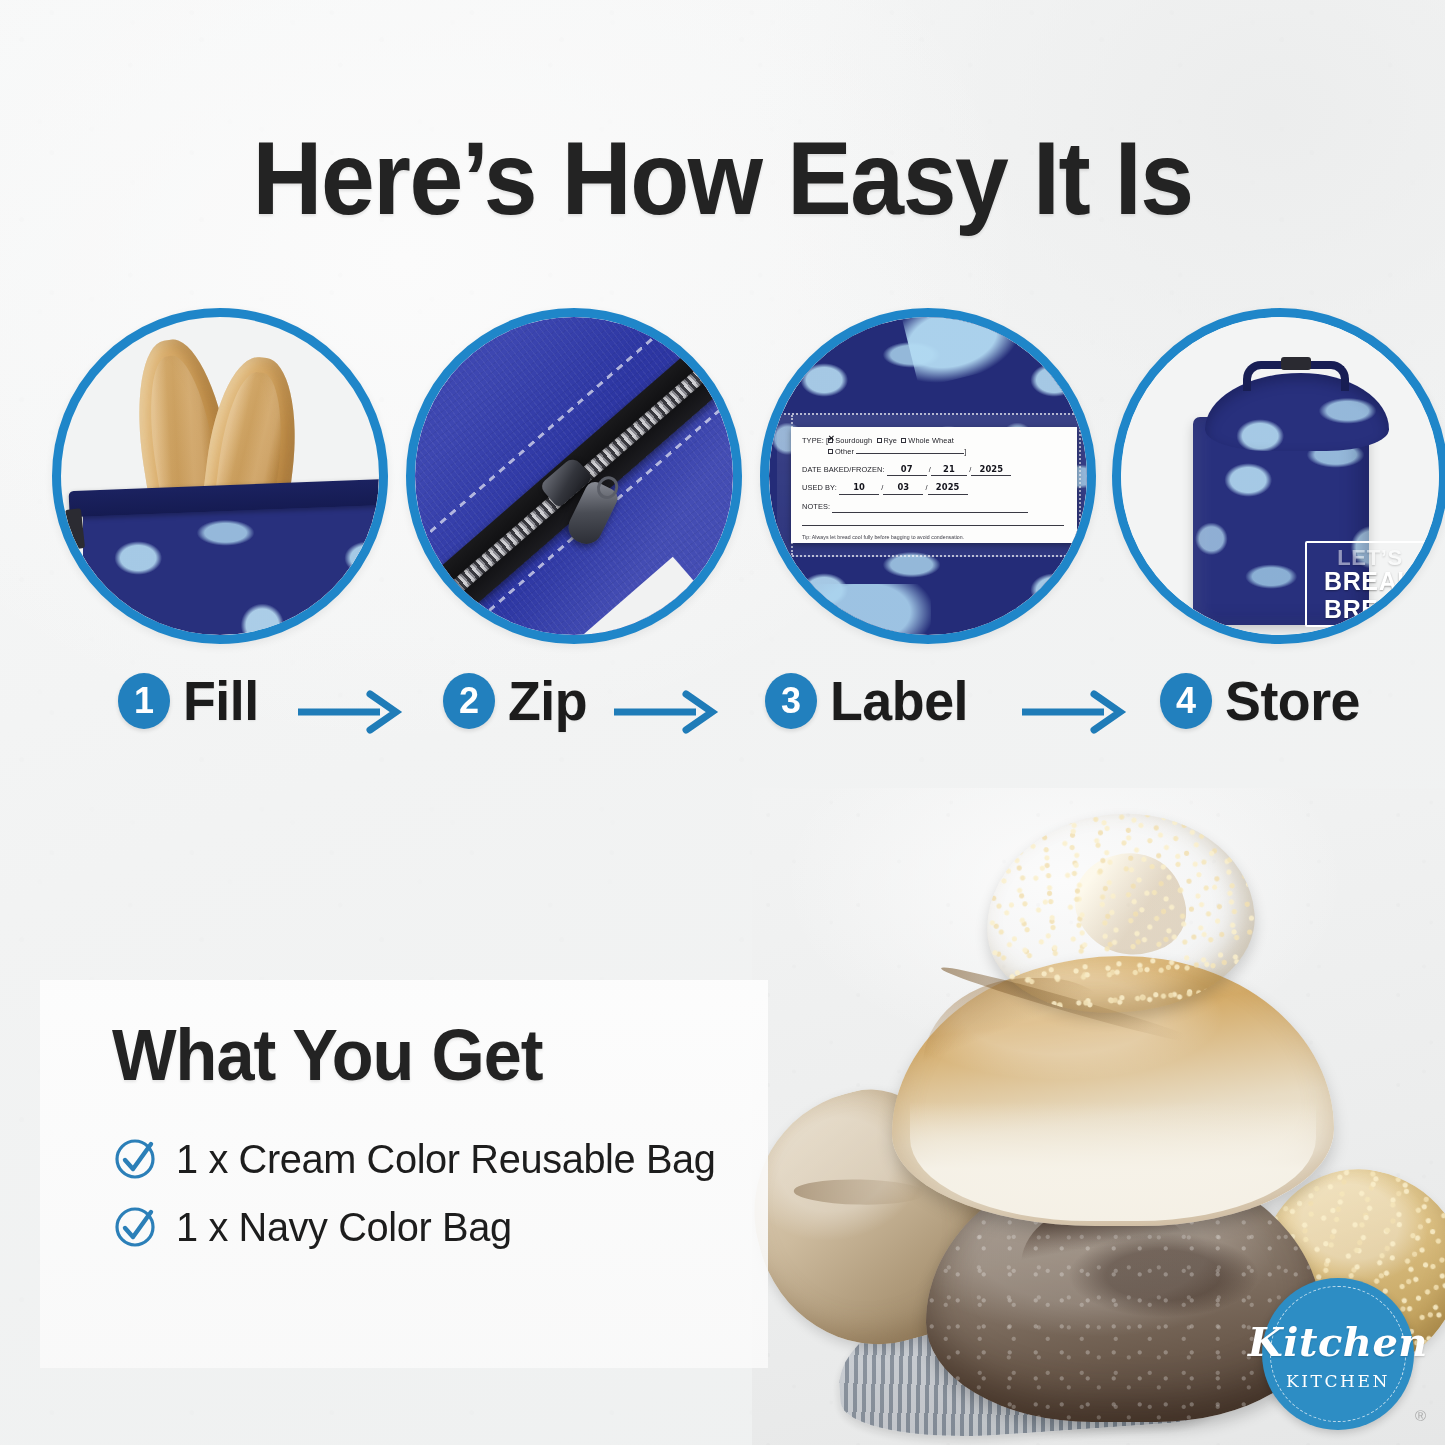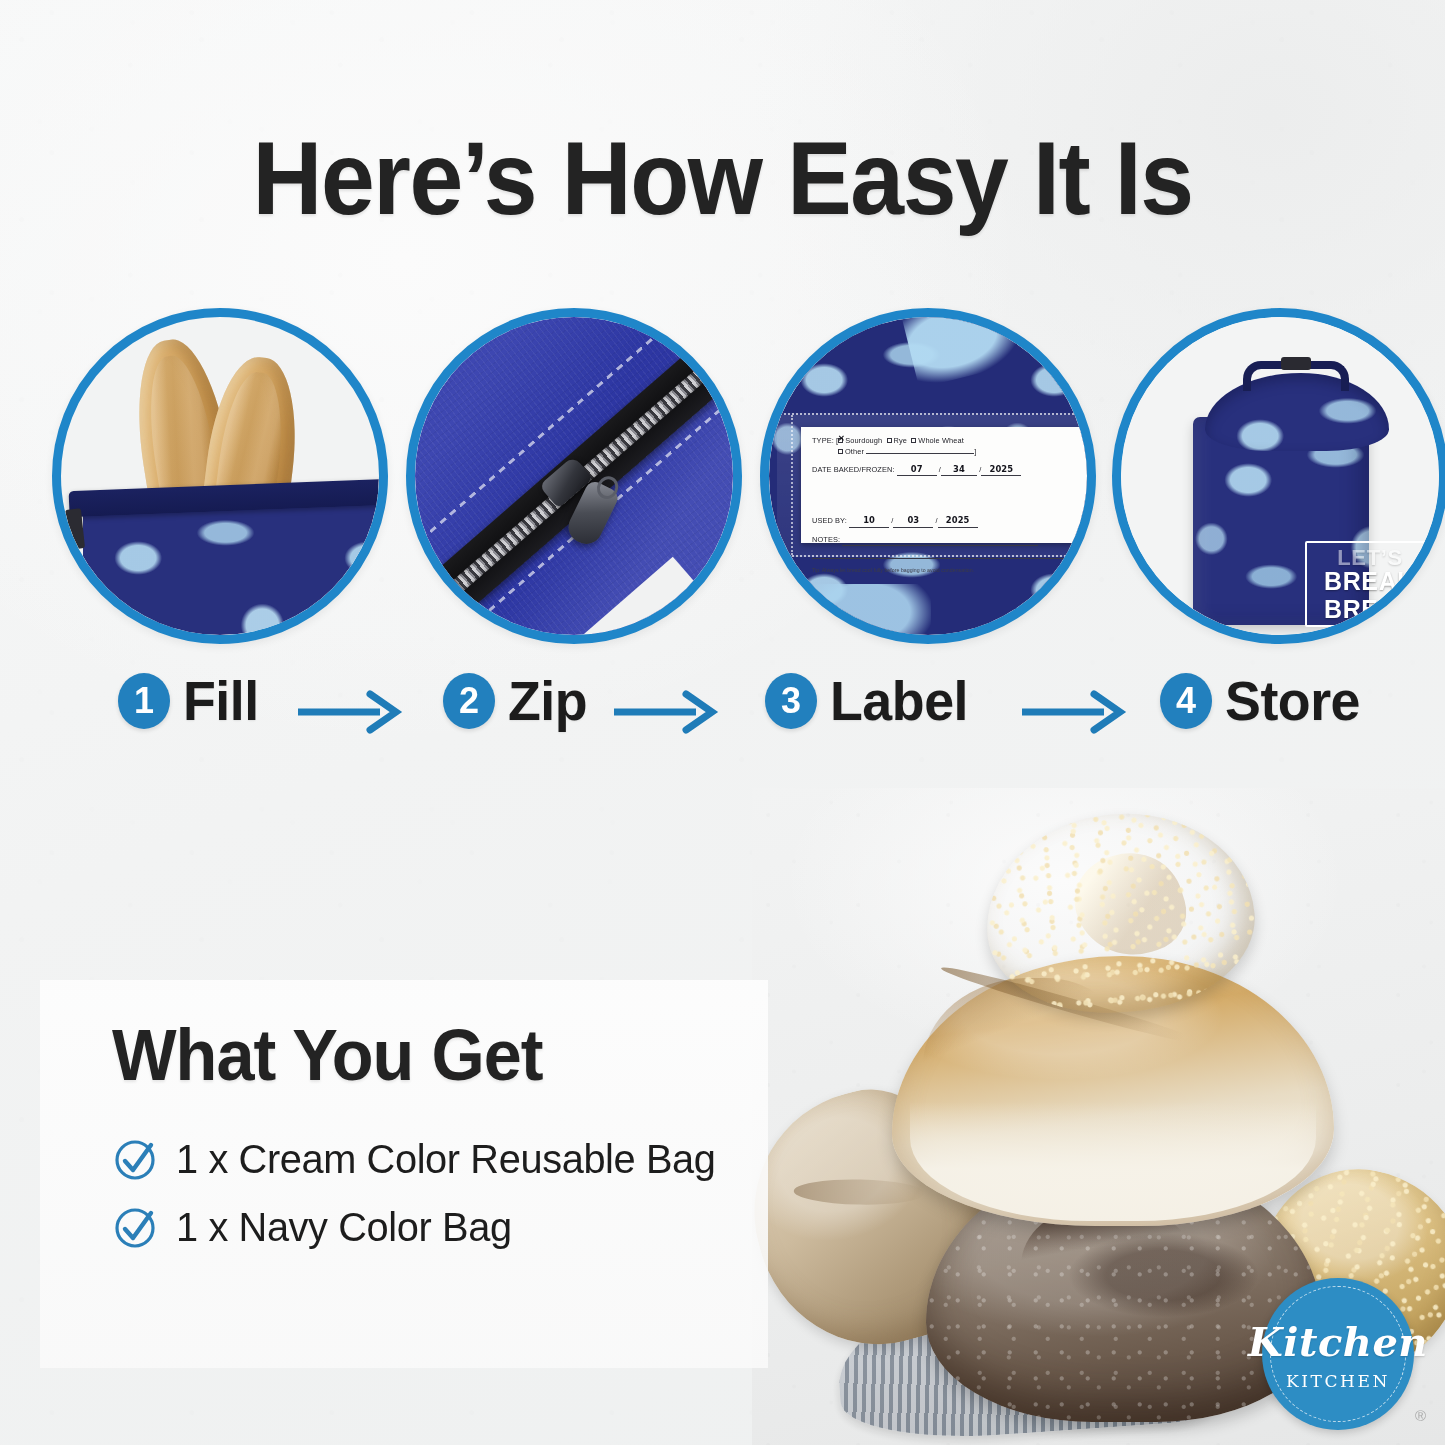--- a/index.html
+++ b/index.html
@@ -177,21 +177,21 @@
     background:linear-gradient(180deg, rgba(255,255,255,.10) 0%, rgba(255,255,255,.05) 100%);
     border-top:2px dotted rgba(255,255,255,.65);
     border-bottom:2px dotted rgba(255,255,255,.65);
   }
   #vinyl::before, #vinyl::after {
     content:""; position:absolute; top:0; bottom:0; width:2px;
     border-left:2px dotted rgba(255,255,255,.6);
   }
   #vinyl::before { left:14px; } #vinyl::after { right:14px; }
   #card {
-    position:absolute; left:32px; top:110px; width:286px; height:116px;
+    position:absolute; left:22px; top:110px; width:286px; height:116px;
     background:#fdfdfc; padding:9px 11px 5px;
     box-shadow:0 2px 6px rgba(0,0,0,.34);
     font-family:"Liberation Sans", sans-serif; color:#1b1b22;
   }
   .c-row { font-size:7.4px; letter-spacing:.1px; line-height:1.35; white-space:nowrap; }
   .c-row.r-type { margin-bottom:1px; }
   .cb { display:inline-block; width:5px; height:5px; border:.8px solid #32323c; margin-right:2px; position:relative; top:0; }
   .cb.x::after {
     content:"✕"; position:absolute; left:-1.2px; top:-4.4px;
     font-size:8px; line-height:1; color:#14141a; font-weight:bold;
@@ -268,21 +268,21 @@
     background:linear-gradient(180deg, rgba(253,253,253,.93) 0%, rgba(250,250,250,.88) 100%);
     padding:34px 0 0 72px;
   }
   #wyg-title {
     font-family:"Liberation Sans", sans-serif; font-weight:bold;
     font-size:72px; color:#232323; letter-spacing:-1px;
     transform:scaleX(.95); transform-origin:left center;
     margin-bottom:40px; text-shadow:0 2px 3px rgba(0,0,0,.09);
   }
   .wyg-item {
-    display:flex; align-items:center; gap:18px; margin-bottom:21px;
+    display:flex; gap:18px; margin-bottom:21px;
   }
   .wyg-text {
     font-family:"Liberation Sans", sans-serif; font-size:41px;
     color:#1d1d1d; letter-spacing:-.4px; transform:scaleX(.97);
     transform-origin:left center; white-space:nowrap;
   }
 
   
   #hero { position:absolute; left:752px; top:788px; width:693px; height:657px; overflow:hidden; }
   #hero-bg {
@@ -507,27 +507,27 @@
         </div>
 
         <div class="c-row" style="padding-left:26px;">
           <span class="cb"></span><span>Other</span>
           <span class="blank" style="width:108px;"></span><span>]</span>
         </div>
 
         <div class="c-row" style="margin-top:7px;">
           <span>DATE BAKED/FROZEN:</span>
           <span class="blank" style="width:40px;"><span class="hand" style="width:40px;">07</span></span>
-          /<span class="blank" style="width:36px;"><span class="hand" style="width:36px;">34</span></span>
+          /<span class="blank" style="width:36px;"><span class="hand" style="width:36px;">21</span></span>
           /<span class="blank" style="width:40px;"><span class="hand" style="width:40px;">2025</span></span>
         </div>
 
         <div class="c-row" style="margin-top:6px;">
           <span>USED BY:</span>
-          <span class="blank" style="width:40px;"><span class="hand" style="width:40px;margin-top:33px;">10</span></span>
+          <span class="blank" style="width:40px;"><span class="hand" style="width:40px;">10</span></span>
           /<span class="blank" style="width:40px;"><span class="hand" style="width:40px;">03</span></span>
           /<span class="blank" style="width:40px;"><span class="hand" style="width:40px;">2025</span></span>
         </div>
 
         <div class="c-row" style="margin-top:7px;">
           <span>NOTES:</span>
           <span class="blank" style="width:196px;"><span class="hand"></span></span>
         </div>
         <div class="c-row" style="margin-top:6px;">
           <span class="blank" style="width:262px;"></span>

